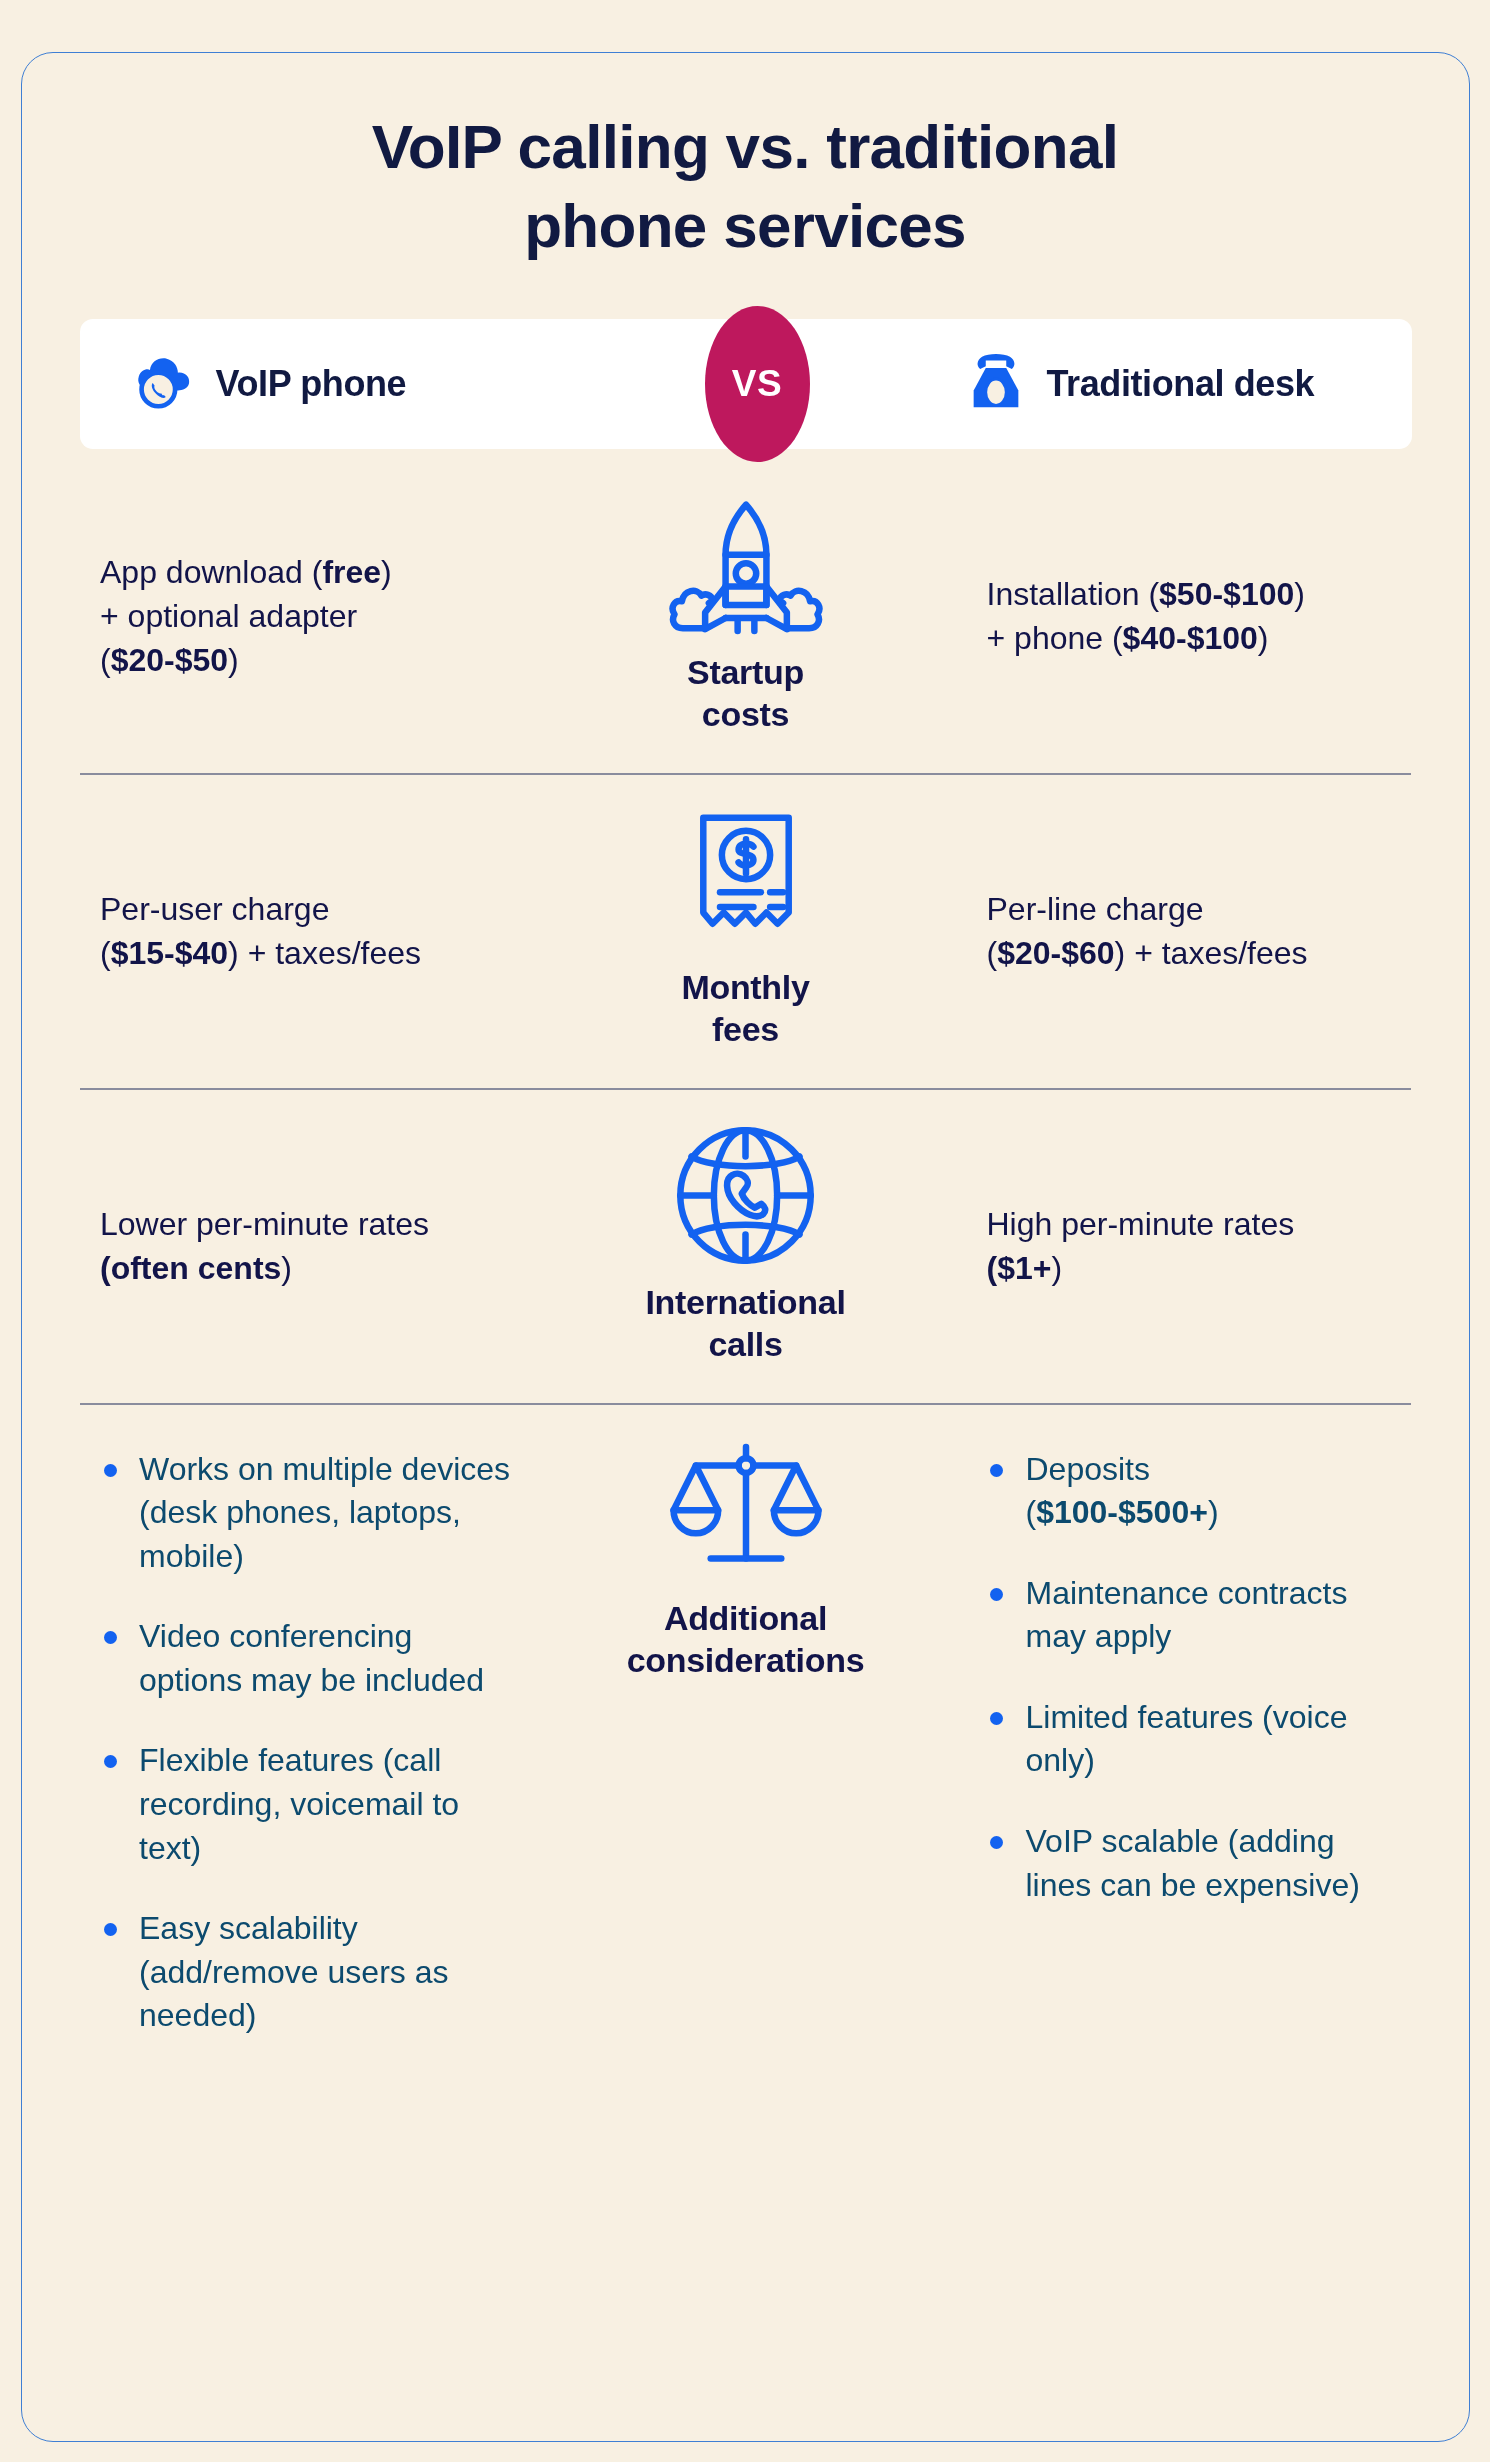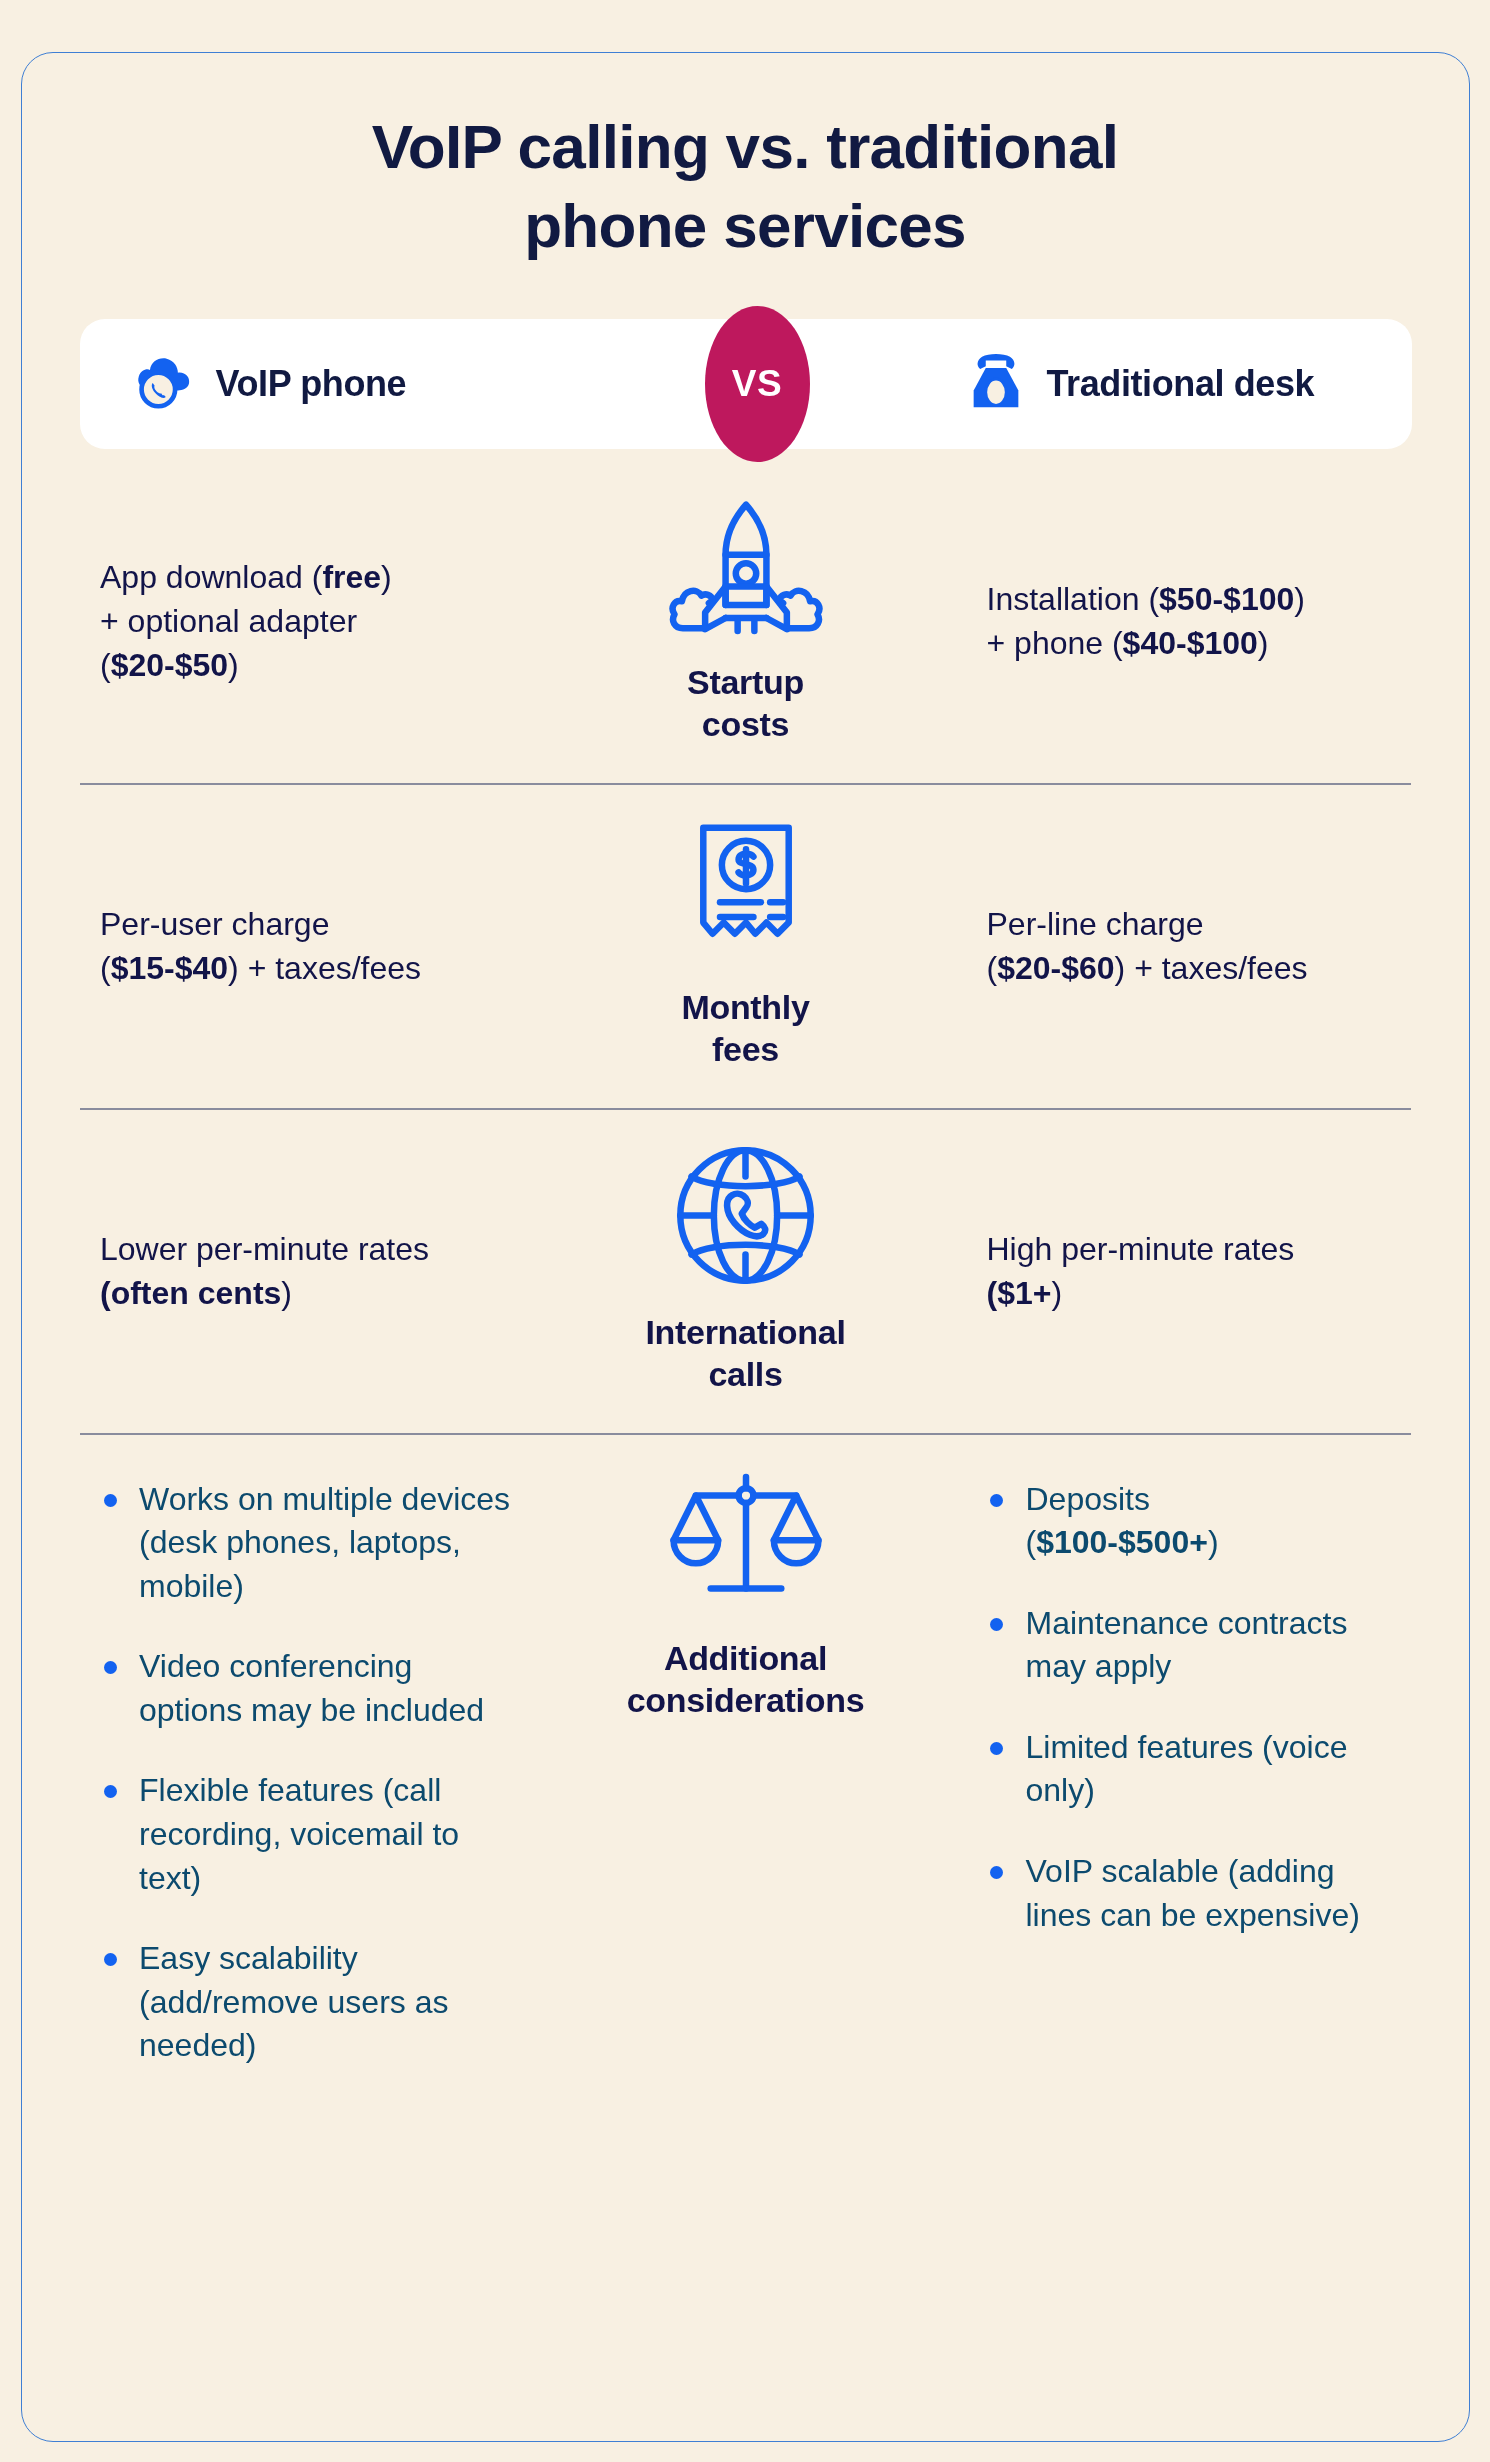--- a/index.html
+++ b/index.html
@@ -56,21 +56,21 @@
     position: relative;
     margin-top: 53px;
     height: 130px;
   }
   .headerbar {
     position: absolute;
     left: 0; top: 0;
     width: 1332px;
     height: 130px;
     background: #ffffff;
-    border-radius: 25px;
+    border-radius: 13px;
     display: flex;
     align-items: center;
   }
   .hb-left, .hb-right {
     display: flex;
     align-items: center;
     gap: 24px;
   }
   .hb-left  { position: absolute; left: 54px; }
   .hb-right { position: absolute; left: 889px; }
@@ -136,21 +136,21 @@
 
   
   .cell-center {
     display: flex;
     flex-direction: column;
     align-items: center;
     padding-top: 34px;
   }
   .icon-box { height: 144px; display: flex; align-items: center; justify-content: center; }
   .cat-label {
-    margin-top: 23px;
+    margin-top: 13px;
     text-align: center;
     color: #121449;
     font-size: 34px;
     font-weight: bold;
     line-height: 1.25;
     letter-spacing: -0.3px;
   }
 
   
   ul.blist { list-style: none; }

